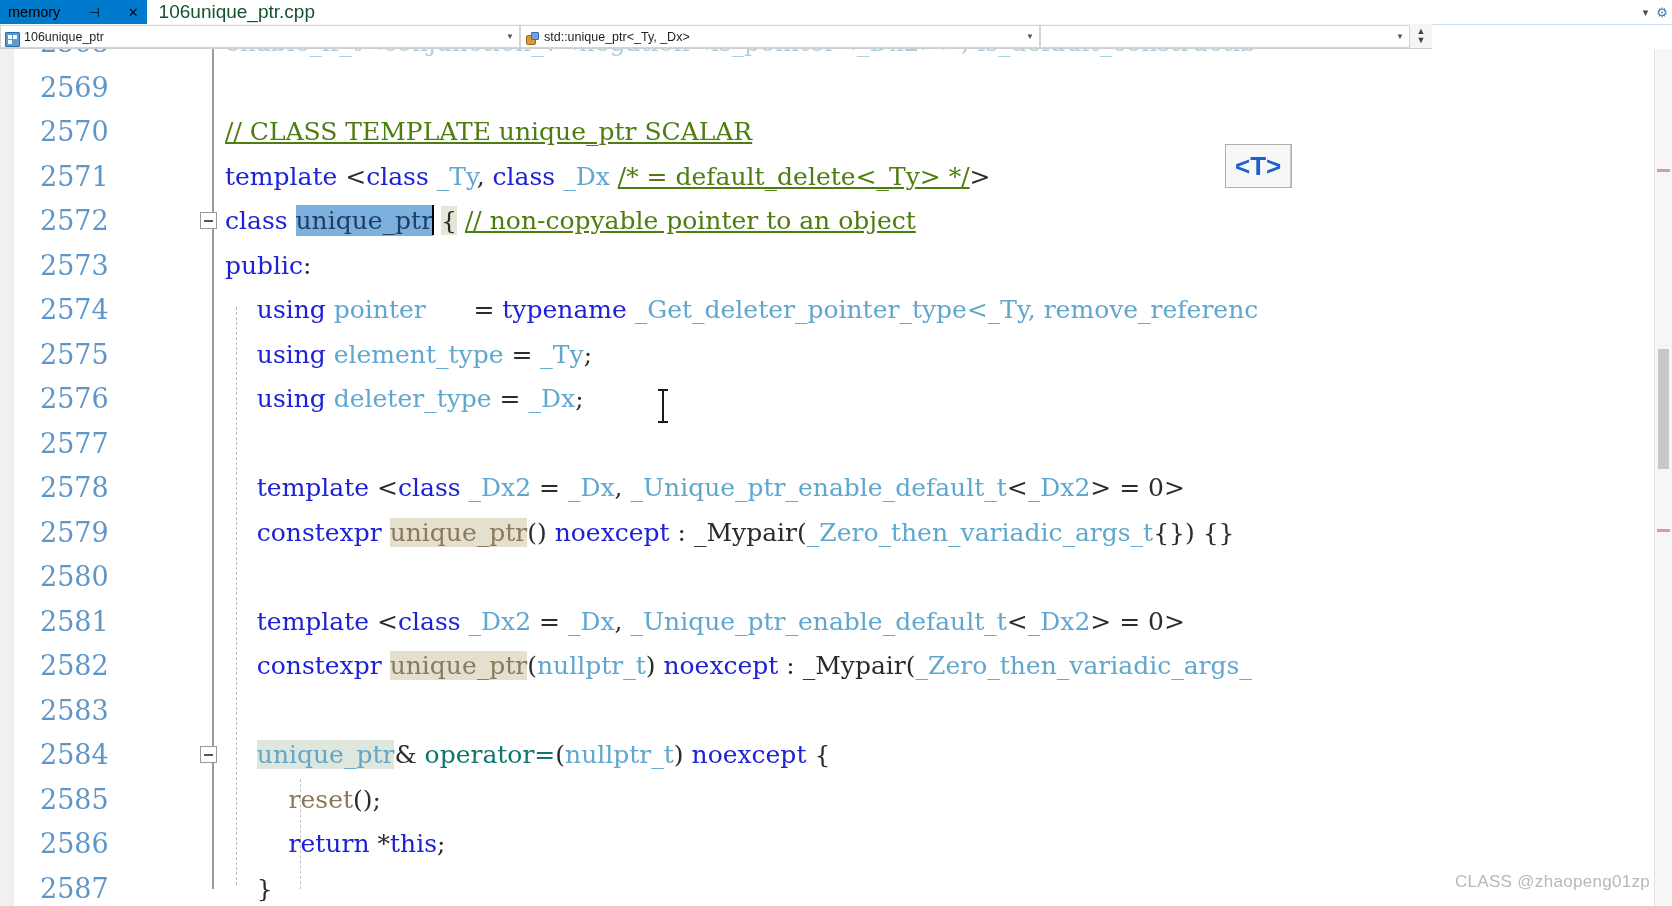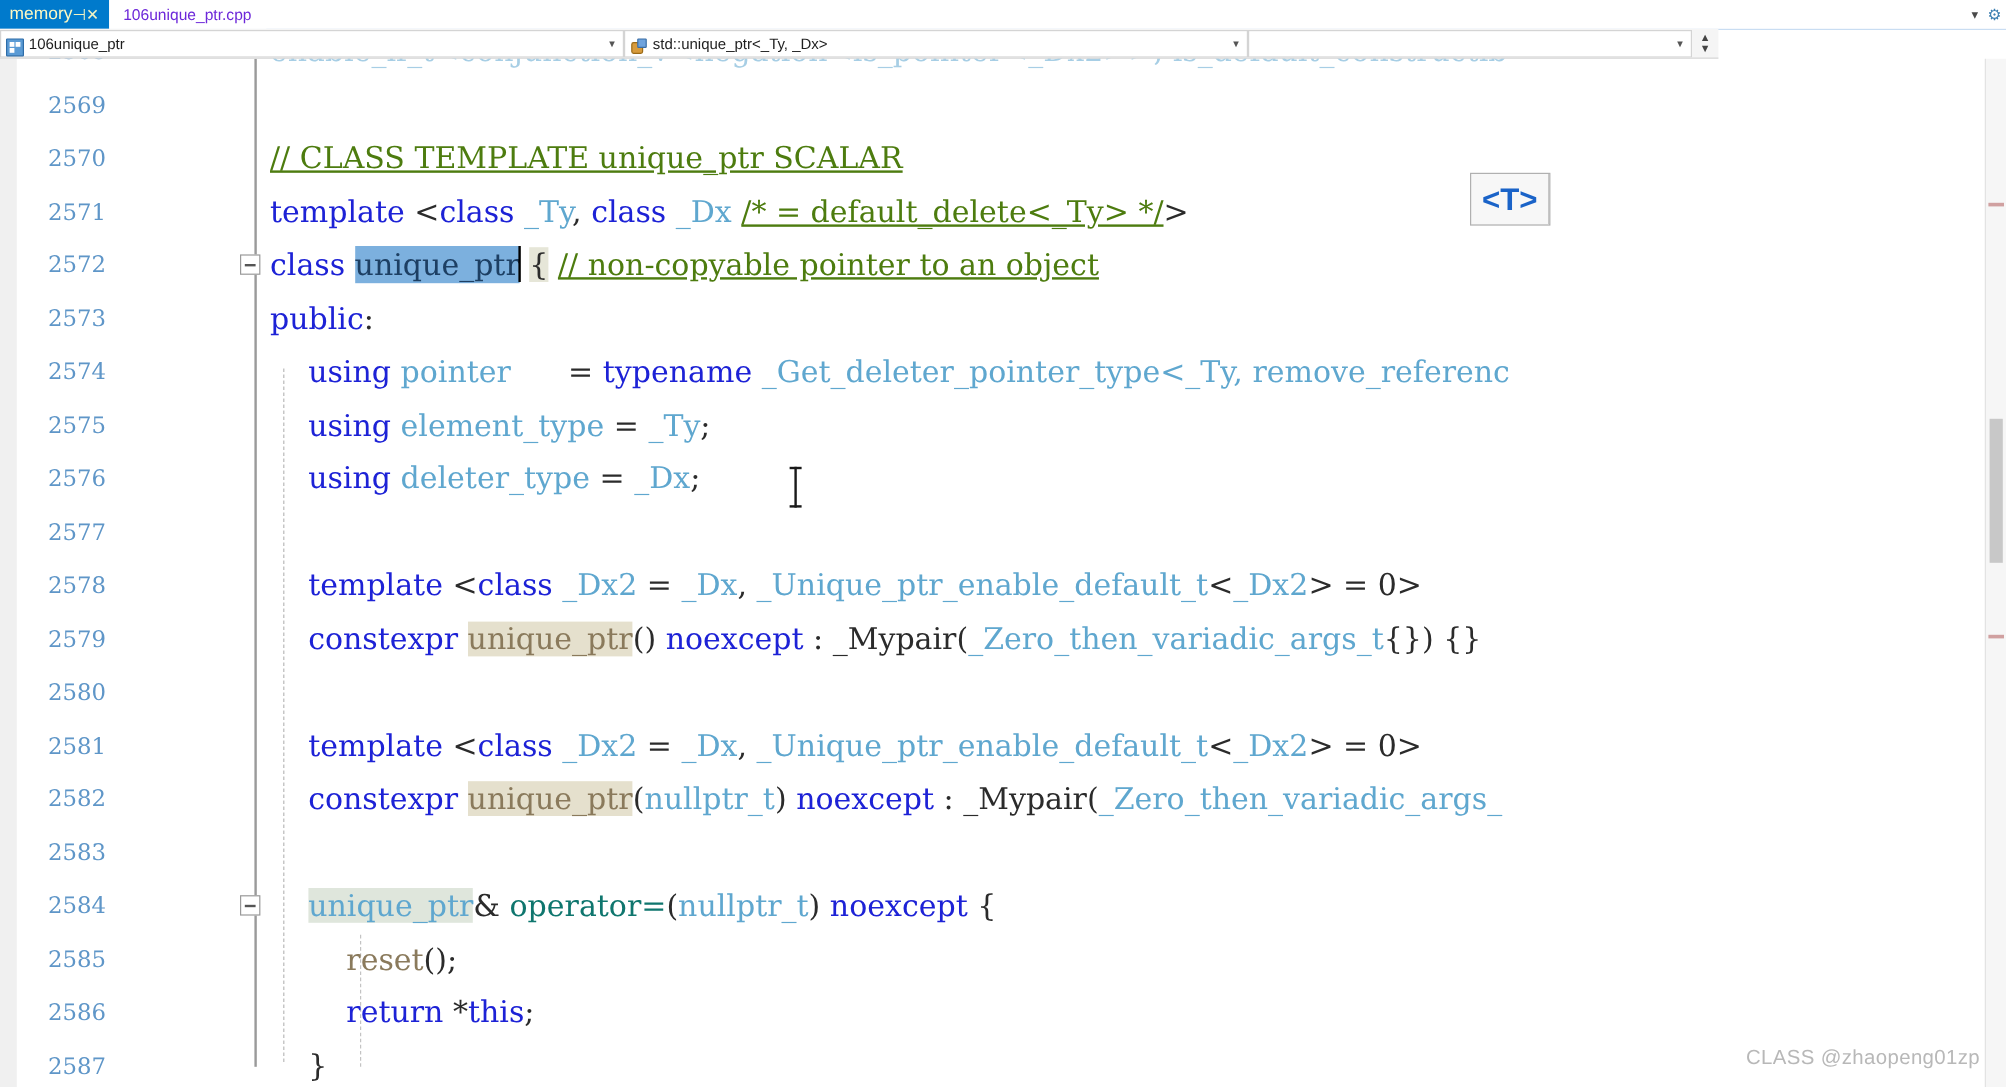--- a/index.html
+++ b/index.html
@@ -17,30 +17,30 @@
     background: #ffffff;
     border-bottom: 1px solid #c9ddf2;
     display: flex; align-items: stretch;
   }
   .tab {
     display: flex; align-items: center;
     padding: 0 8px; font-size: 14px;
     white-space: nowrap;
   }
   .tab.active {
-    background: #007acc; color: #fef9c3;
-    gap: 0;
+    background: #007acc; color: #000000;
+    gap: 28px;
   }
   .tab.active .tab-label { font-size: 14.5px; }
   .tab .pin, .tab .close {
     font-size: 13px; line-height: 1; opacity: .95;
   }
   .tab.inactive {
-    background: #ffffff; color: #6d28d9;
-    font-size: 13px; padding-left: 12px; padding-right: 12px;
+    background: #ffffff; color: #14532d;
+    font-size: 19px; padding-left: 12px; padding-right: 12px;
   }
   #tabstrip-right {
     margin-left: auto; display: flex; align-items: center;
     padding-right: 4px; gap: 8px;
   }
   .tsicon { font-size: 11px; color: #4a4a4a; }
   .tsicon.gear { color: #3c7fb1; font-size: 13px; }
 
   
   #navbar {
@@ -123,21 +123,21 @@
     line-height: 44.5px;
     white-space: pre;
   }
   .line {
     position: relative; height: 44.5px;
     display: block;
   }
   .lnum {
     position: absolute; left: 40px; width: 110px;
     text-align: left;
-    color: #5f96c8; font-size: 19px;
+    color: #5f96c8; font-size: 27px;
     font-family: "DejaVu Serif", serif;
   }
   .code {
     position: absolute; left: 225px; top: 0;
     white-space: pre;
   }
   
   #guide-main {
     position: absolute; left: 212px; top: 0;
     width: 2px; height: 840px; background: #9a9a9a;

